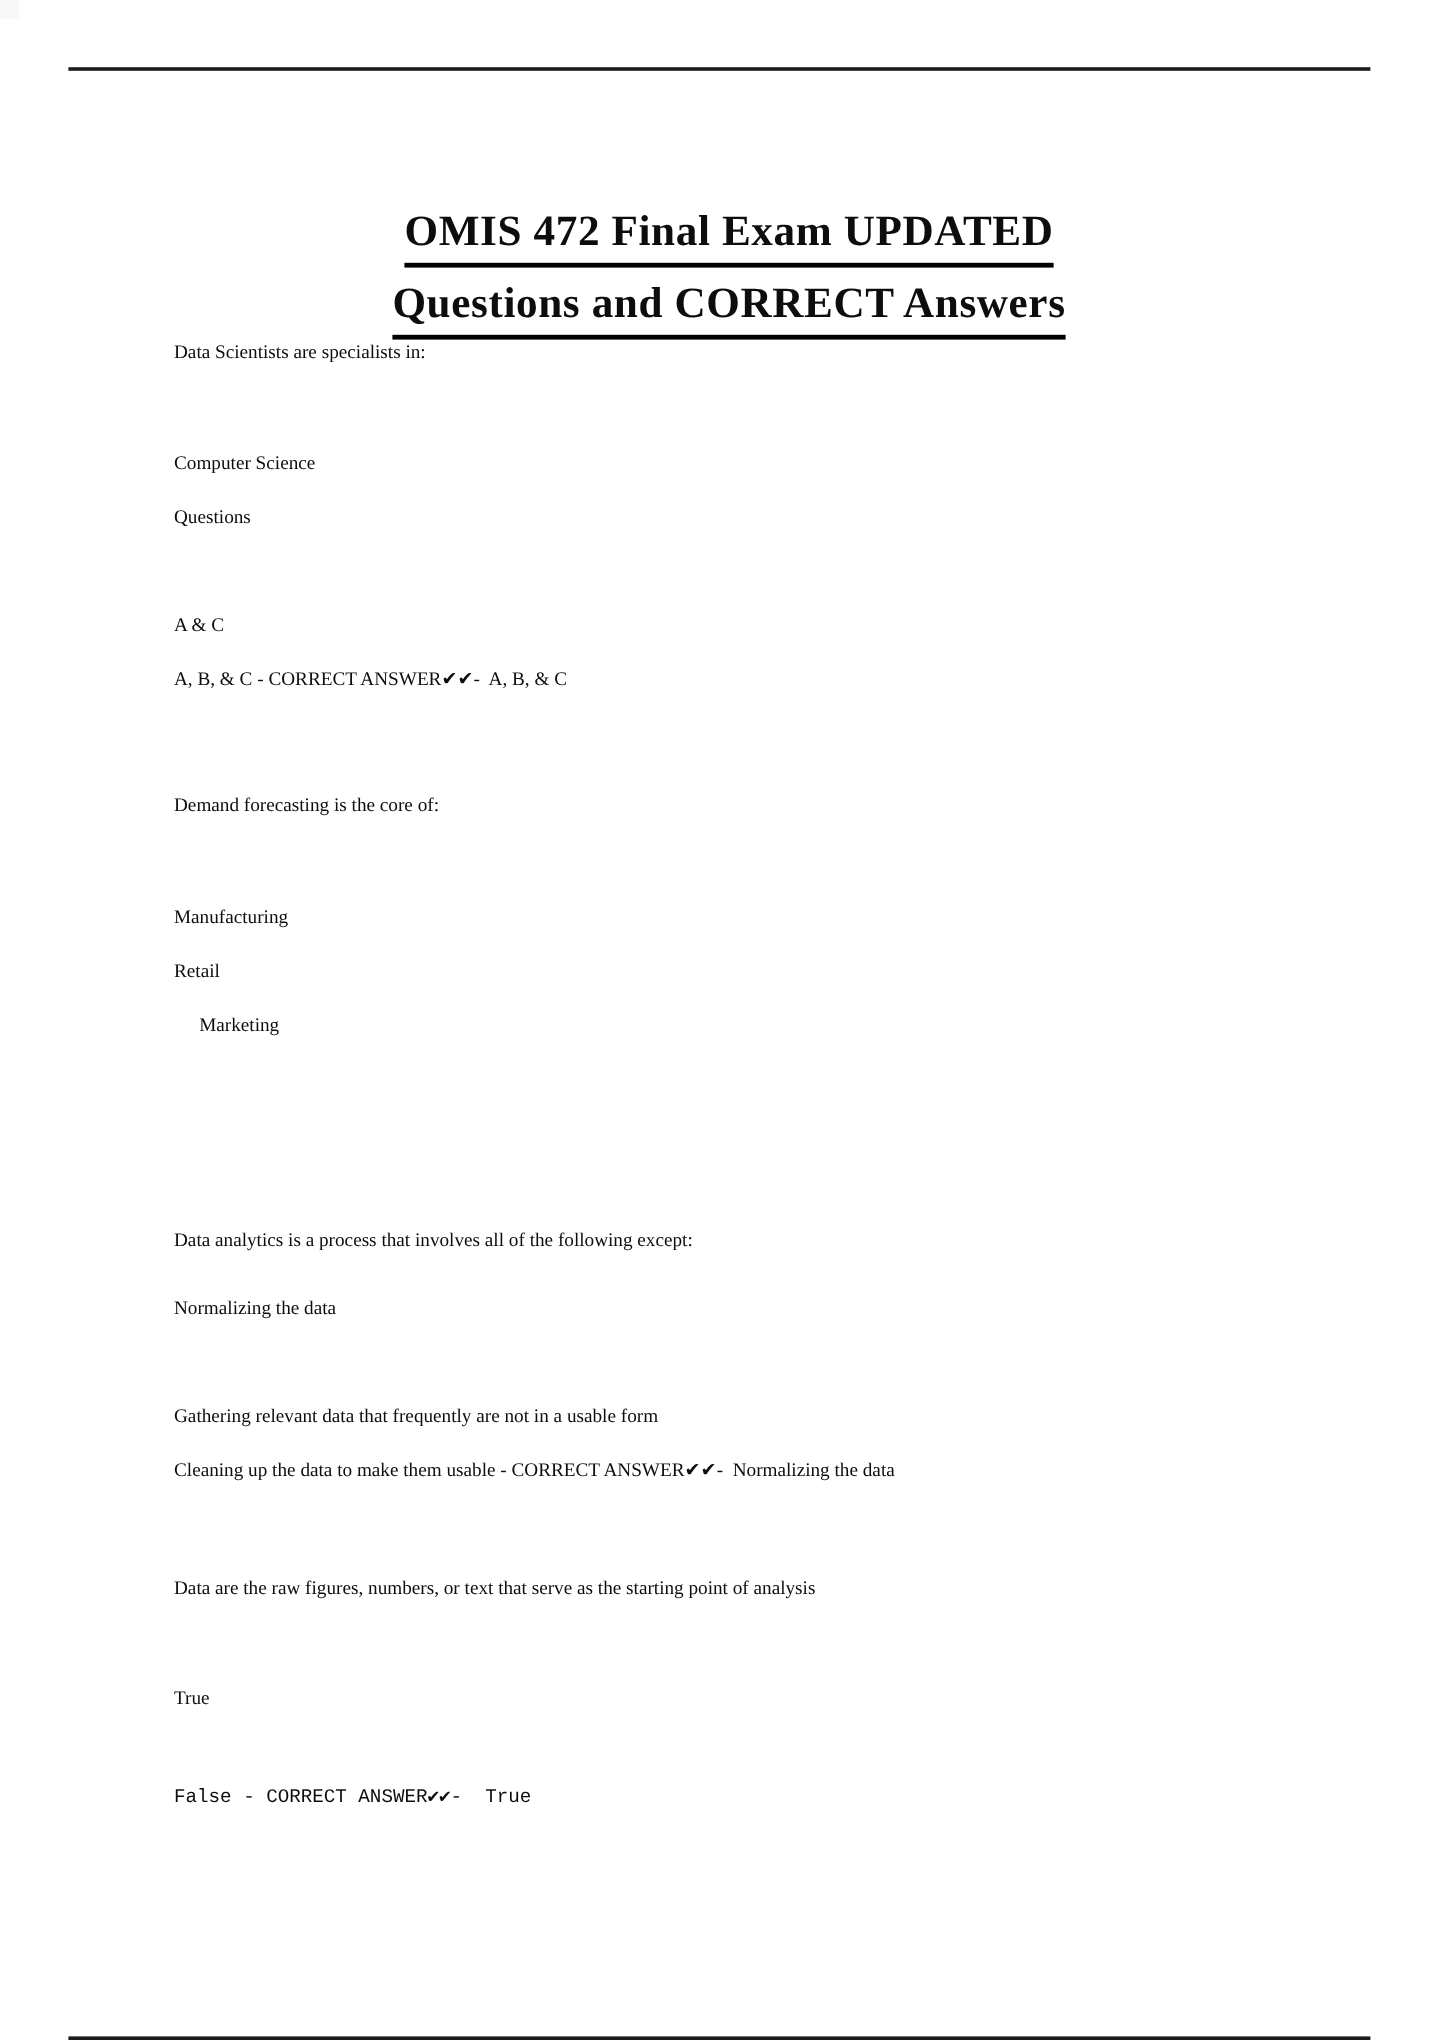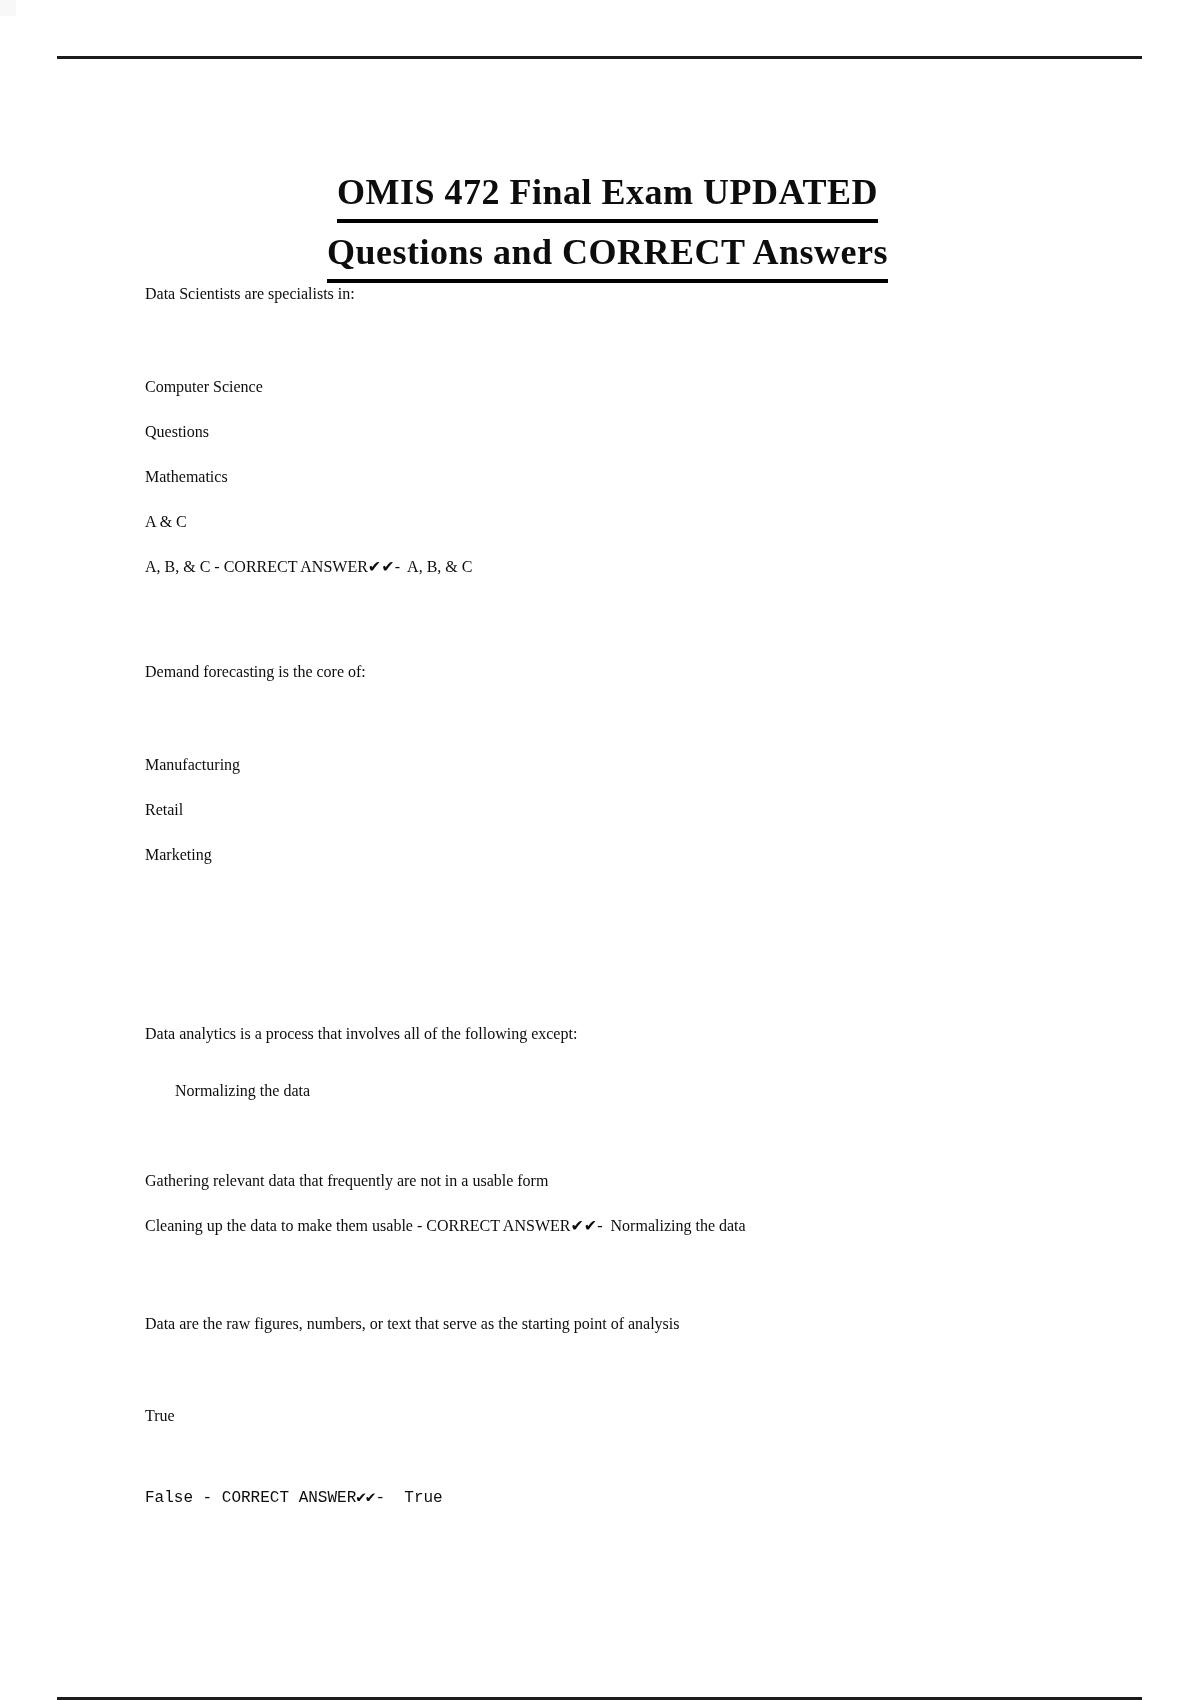--- a/index.html
+++ b/index.html
@@ -65,25 +65,25 @@
   .q1  { top: 280px; }
   .q1o0 { top: 373px; }
   .q1o1 { top: 418px; }
   .q1o2 { top: 463px; }
   .q1o3 { top: 508px; }
   .q1a  { top: 553px; }
   
   .q2  { top: 658px; }
   .q2o0 { top: 751px; }
   .q2o1 { top: 796px; }
-  .q2o2 { top: 841px; }
+  .q2o2 { top: 841px; margin-left: 21px; }
   .q2a  { top: 886px; }
   
   .q3  { top: 984px; margin-top: 36px; }
-  .q3o0 { top: 1077px; margin-left: 30px; }
+  .q3o0 { top: 1077px; }
   .q3o1 { top: 1122px; }
   .q3o2 { top: 1167px; }
   .q3a  { top: 1212px; }
   
   .q4  { top: 1310px; }
   .q4o0 { top: 1402px; }
   .q4a  { top: 1484px; font-family: Liberation Mono, monospace; }
 </style>
 </head>
 <body>
@@ -95,21 +95,20 @@
   <div class="rule rule-top"></div>
 
   <h1 class="doc-title">
     <span class="title-line">OMIS 472 Final Exam UPDATED</span>
     <span class="title-line">Questions and CORRECT Answers</span>
   </h1>
 
   <p class="bodyline q1">Data Scientists are specialists in:</p>
   <p class="bodyline q1o0">Computer Science</p>
   <p class="bodyline q1o1">Questions</p>
-  <p class="bodyline q1o2">Mathematics</p>
   <p class="bodyline q1o3">A &amp; C</p>
   <p class="bodyline q1a">A, B, &amp; C - CORRECT ANSWER✔✔-  A, B, &amp; C</p>
 
   <p class="bodyline q2">Demand forecasting is the core of:</p>
   <p class="bodyline q2o0">Manufacturing</p>
   <p class="bodyline q2o1">Retail</p>
   <p class="bodyline q2o2">Marketing</p>
 
   <p class="bodyline q3">Data analytics is a process that involves all of the following except:</p>
   <p class="bodyline q3o0">Normalizing the data</p>

